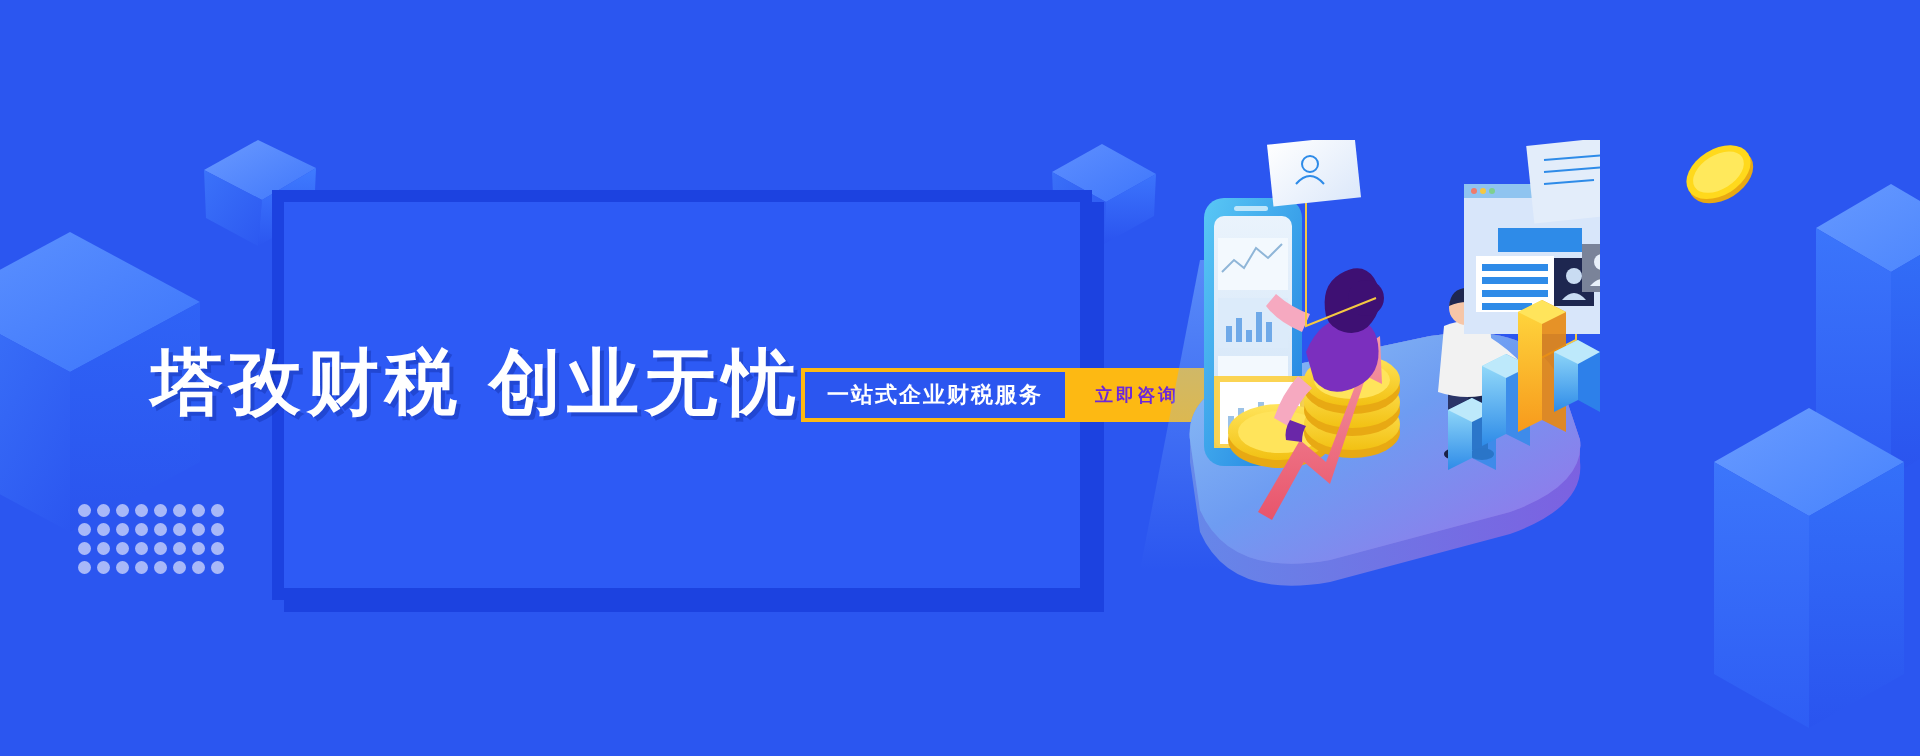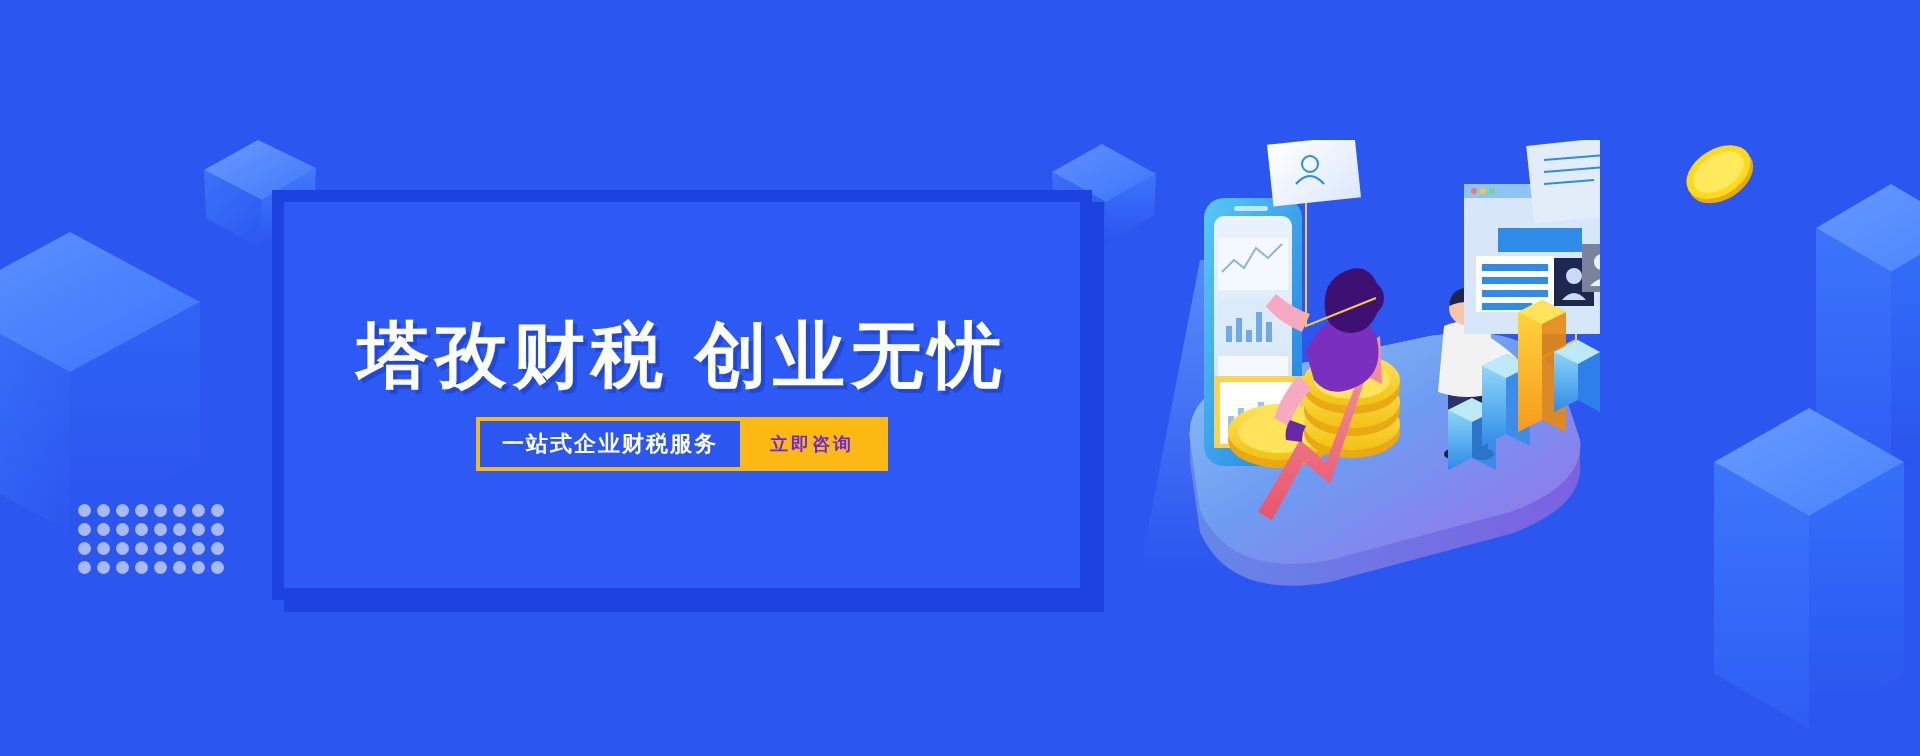--- a/index.html
+++ b/index.html
@@ -69,21 +69,21 @@
     left: 0; top: 0; right: 0; bottom: 0;
     background: #2D5AF5;
   }
 
   
   .copy {
     position: absolute;
     left: 272px; top: 190px;
     width: 820px; height: 410px;
     display: flex;
-    flex-direction: column;
+    flex-direction: row;
     align-items: center;
     justify-content: center;
   }
   .headline {
     color: #FFFFFF;
     font-size: 72px;
     font-weight: bold;
     letter-spacing: 6px;
     line-height: 1;
     white-space: nowrap;

